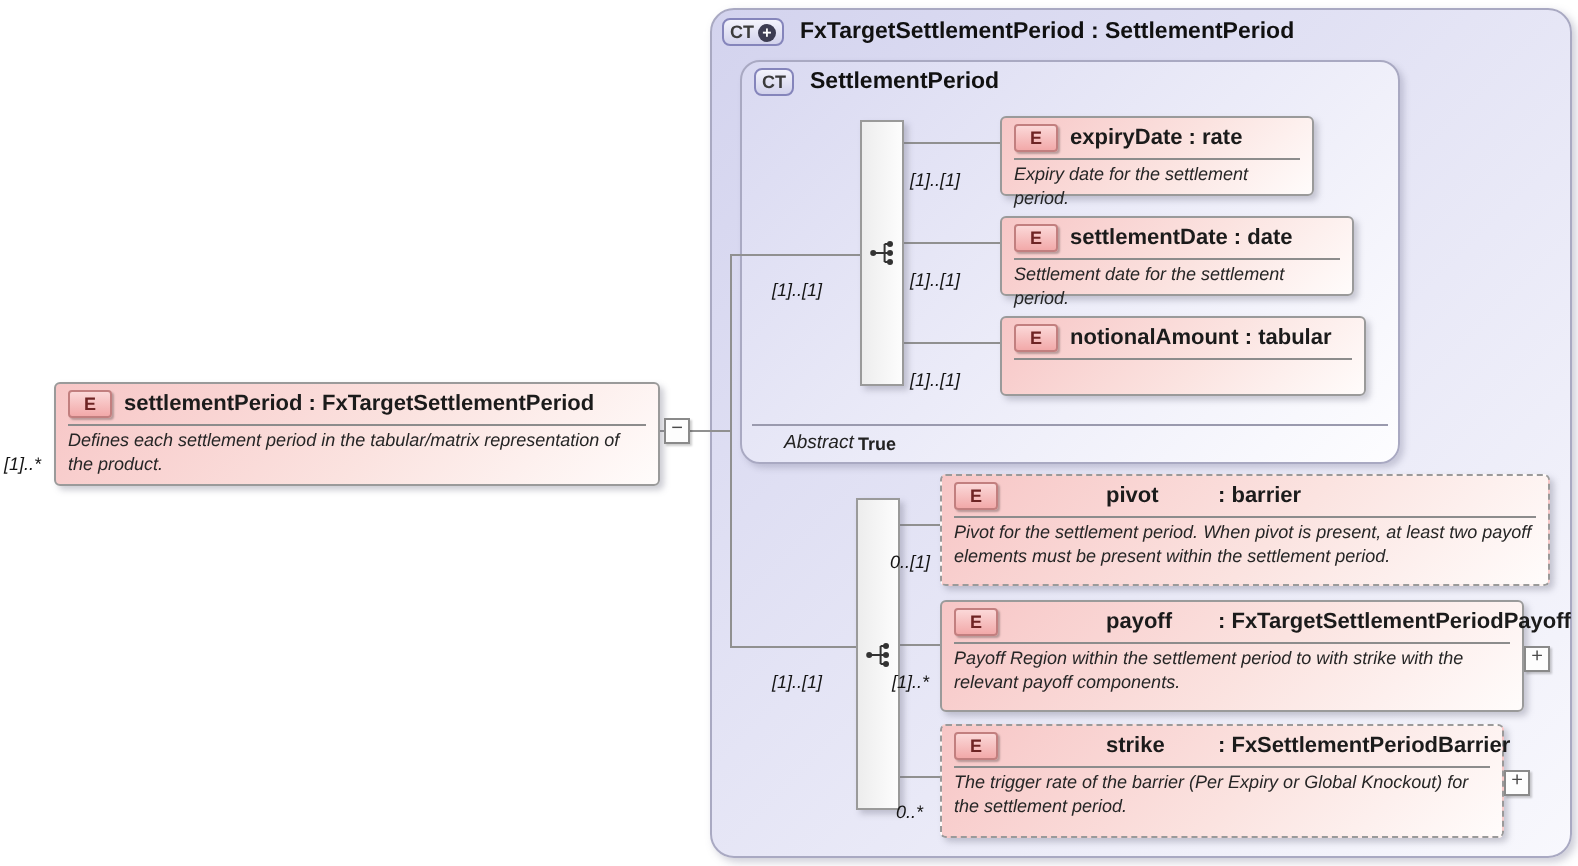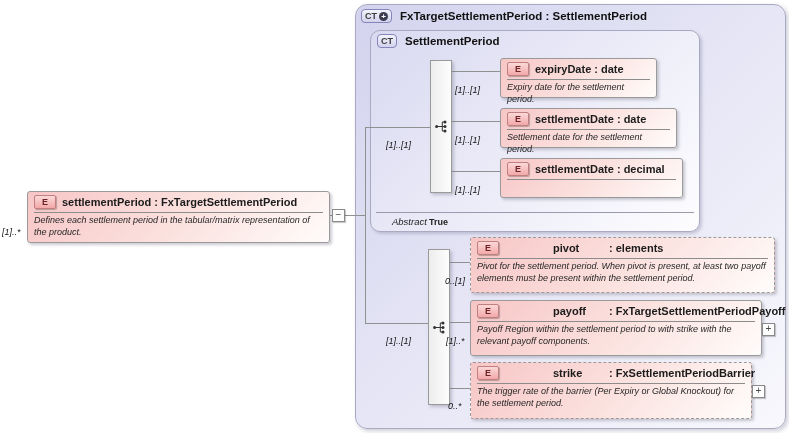--- a/index.html
+++ b/index.html
@@ -128,59 +128,59 @@
       <circle cx="11" cy="3" r="1.5" fill="#333"></circle>
         <circle cx="11" cy="7.5" r="1.5" fill="#333"></circle>
         <circle cx="11" cy="12" r="1.5" fill="#333"></circle>
     </svg>
   </div>
 
   <div class="mult" style="left:455px;top:61px;">[1]..[1]</div>
   <div class="ebox" style="left:500px;top:58px;width:157px;height:40px;">
     <div class="ehdr">
       <span class="ebadge">E</span>
-      <span class="etitle">expiryDate : date</span>
+      <span class="etitle">expiryDate : rate</span>
     </div>
     <div class="edesc">Expiry date for the settlement period.</div>
   </div>
 
   <div class="mult" style="left:455px;top:111px;">[1]..[1]</div>
   <div class="ebox" style="left:500px;top:108px;width:177px;height:40px;">
     <div class="ehdr">
       <span class="ebadge">E</span>
       <span class="etitle">settlementDate : date</span>
     </div>
     <div class="edesc">Settlement date for the settlement period.</div>
   </div>
 
   <div class="mult" style="left:455px;top:161px;">[1]..[1]</div>
   <div class="ebox" style="left:500px;top:158px;width:183px;height:40px;">
     <div class="ehdr">
       <span class="ebadge">E</span>
-      <span class="etitle">settlementDate : decimal</span>
+      <span class="etitle">notionalAmount : tabular</span>
     </div>
   </div>
 
   <div class="mult" style="left:386px;top:312px;">[1]..[1]</div>
   <div class="seqbox" style="left:428px;top:249px;height:156px;">
     <svg width="15" height="15" viewBox="0 0 15 15">
       <circle cx="2.6" cy="7.5" r="1.5" fill="#333"></circle>
       <path d="M2.6 7.5 H8.3 M8.3 3 V12 M8.3 3 H10.6 M8.3 7.5 H10.6 M8.3 12 H10.6" stroke="#333" stroke-width="1" fill="none"></path>
       <circle cx="11" cy="3" r="1.5" fill="#333"></circle>
         <circle cx="11" cy="7.5" r="1.5" fill="#333"></circle>
         <circle cx="11" cy="12" r="1.5" fill="#333"></circle>
     </svg>
   </div>
 
   <div class="mult" style="left:445px;top:252px;">0..[1]</div>
   <div class="ebox dashed aligned" style="left:470px;top:237px;width:305px;height:56px;">
     <div class="ehdr">
       <span class="ebadge">E</span>
       <span class="ename">pivot</span>
-      <span class="etitle">: elements</span>
+      <span class="etitle">: barrier</span>
     </div>
     <div class="edesc">Pivot for the settlement period. When pivot is present, at least two payoff elements must be present within the settlement period.</div>
   </div>
 
   <div class="mult" style="left:446px;top:312px;">[1]..*</div>
   <div class="ebox aligned" style="left:470px;top:300px;width:292px;height:56px;">
     <div class="ehdr">
       <span class="ebadge">E</span>
       <span class="ename">payoff</span>
       <span class="etitle">: FxTargetSettlementPeriodPayoff</span>

